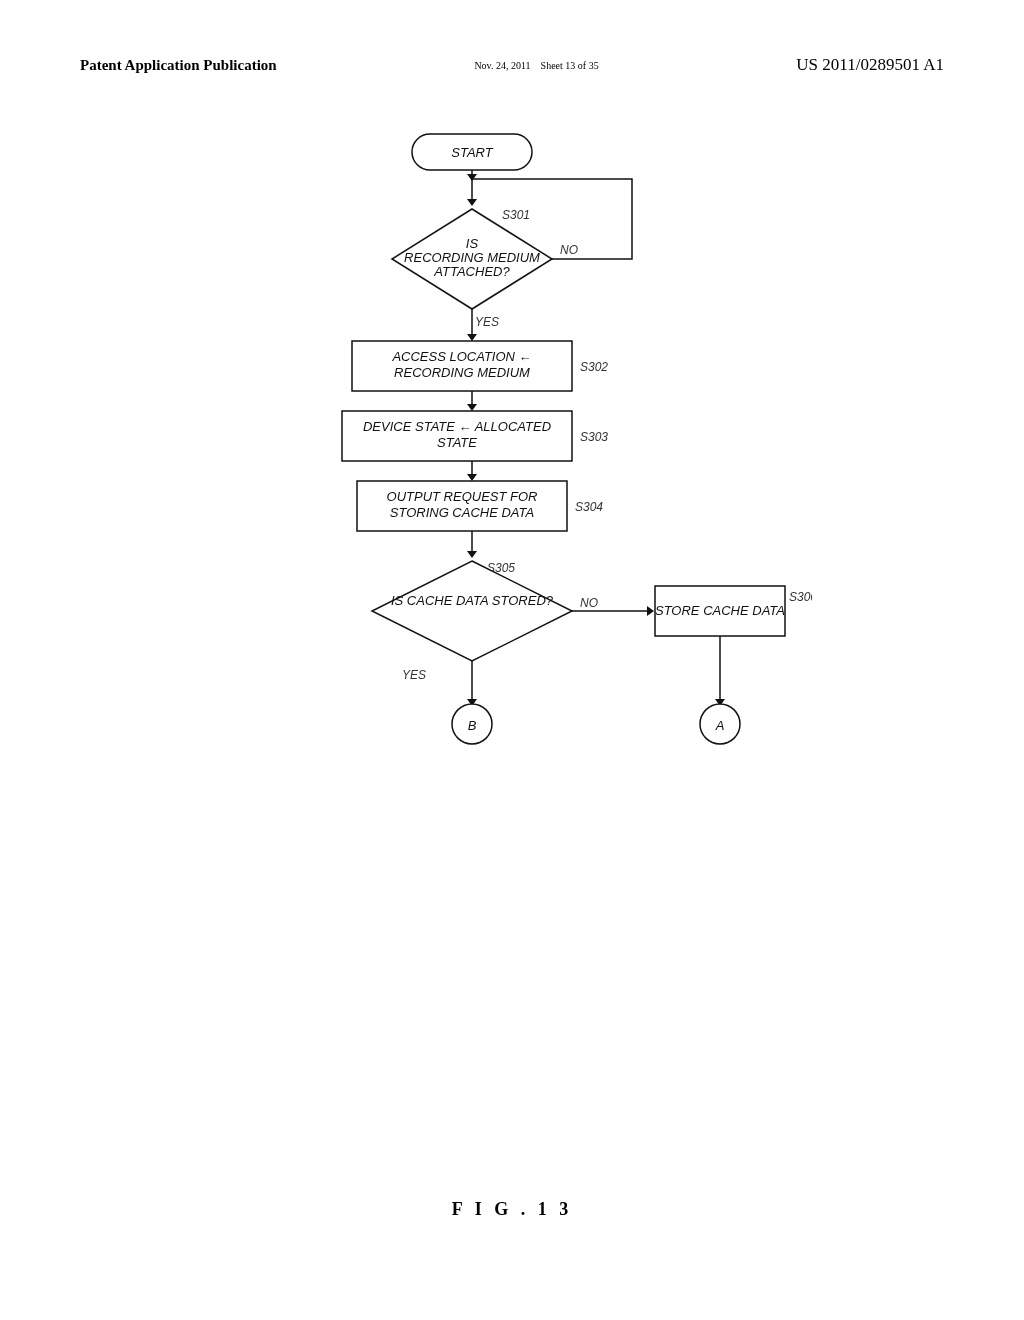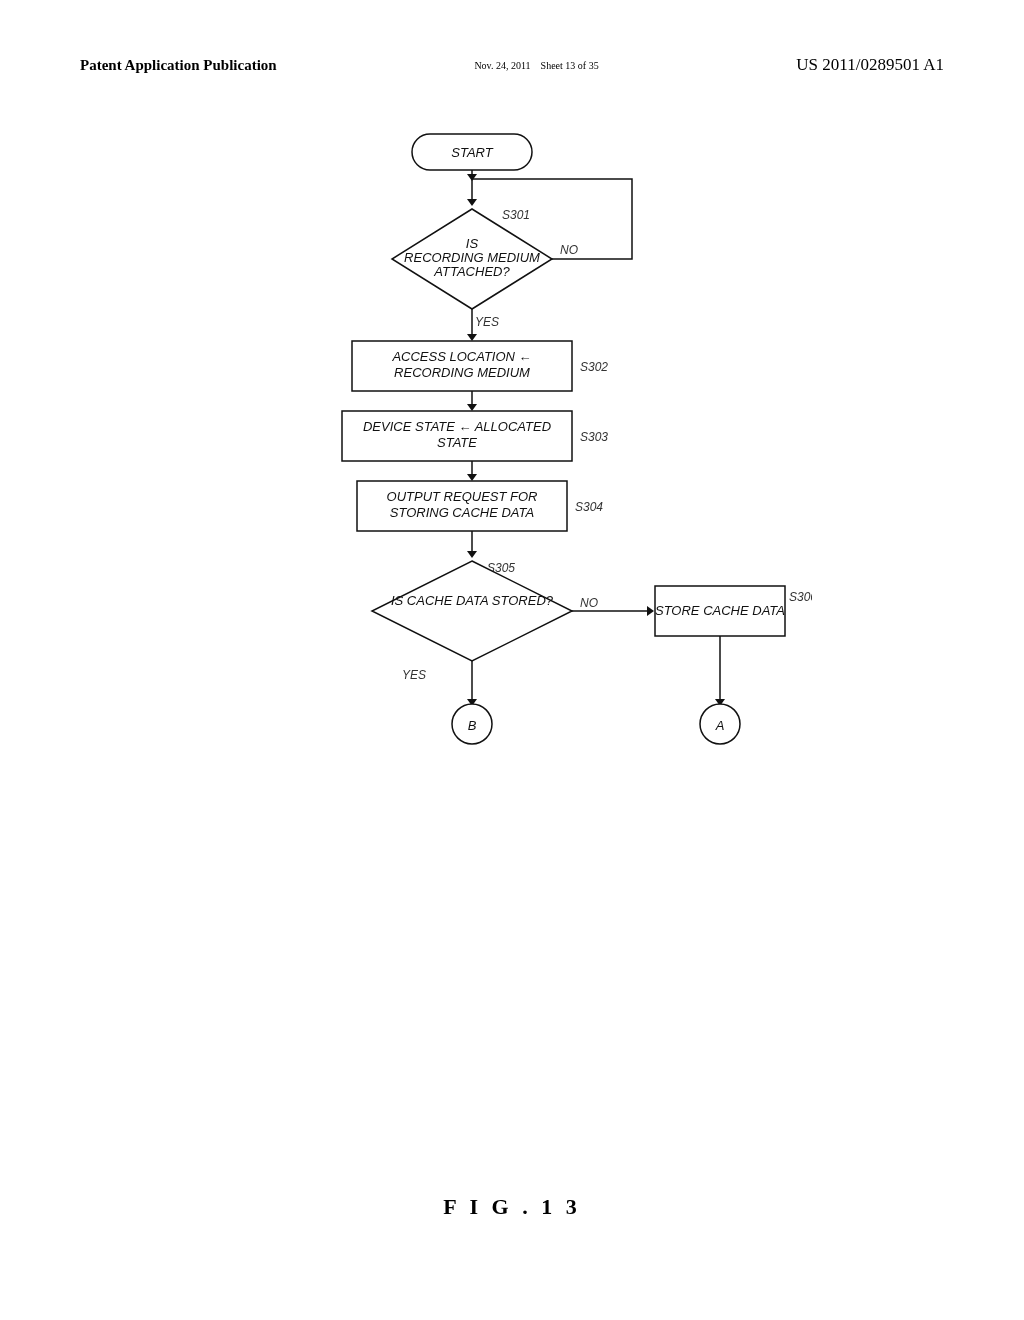--- a/index.html
+++ b/index.html
@@ -50,21 +50,21 @@
       width: 600px;
       height: 780px;
     }
 
     
     .fig-caption {
       position: absolute;
       bottom: 100px;
       left: 50%;
       transform: translateX(-50%);
-      font-size: 22px;
+      font-size: 18px;
       font-weight: bold;
       letter-spacing: 4px;
       white-space: nowrap;
     }
   </style>
 </head>
 <body>
 
 <div class="header">
   <span class="header-left">Patent Application Publication</span>

